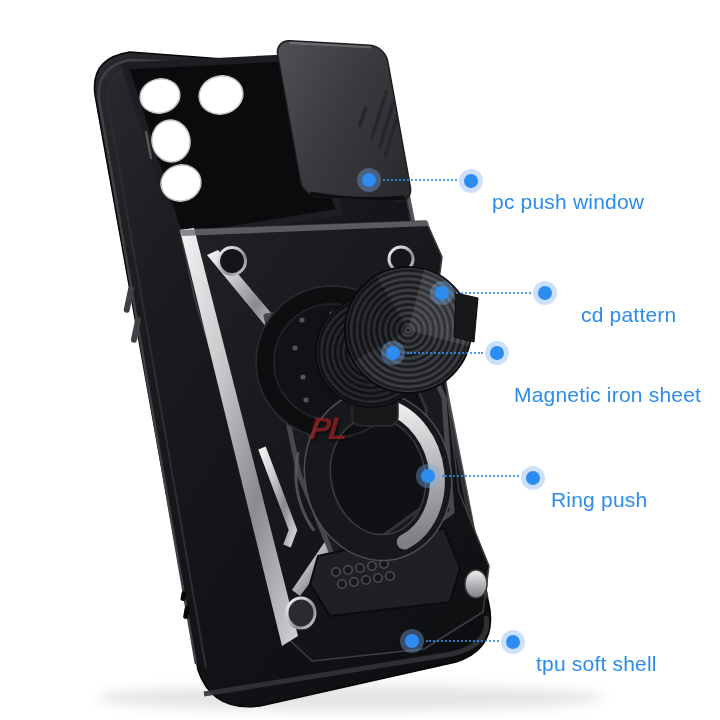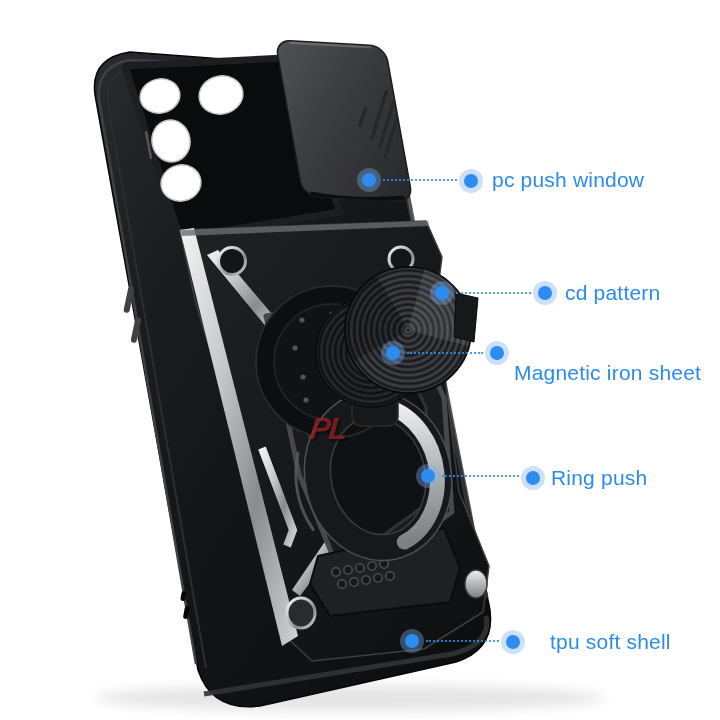--- a/index.html
+++ b/index.html
@@ -12,21 +12,21 @@
   
   .co-el{position:absolute;}
   .pdot,.ldot{
     width:14px;height:14px;border-radius:50%;
     background:var(--dot-core,#2D8CF0);
     box-shadow:0 0 0 5px var(--dot-halo,rgba(120,175,240,.38));
   }
   .cline{height:0;border-top:2px dotted var(--accent-blue,#2C8CEB);opacity:.85;}
   .ltext{
     color:var(--accent-blue,#2C8CEB);
-    font-size:21px;line-height:24px;white-space:nowrap;letter-spacing:.2px;
+    font-size:21px;line-height:24px;white-space:nowrap;letter-spacing:.2px;margin-top:22px;
   }
   
   .watermark{position:absolute;left:310px;top:411px;display:flex;align-items:baseline;pointer-events:none;}
   .wm-logo{
     font-size:31px;font-weight:900;font-style:italic;transform:skewX(-6deg);
     color:var(--watermark-red,rgba(158,30,34,.85));opacity:.85;
     text-shadow:2px 2px 2px rgba(0,0,0,.55);letter-spacing:-2px;
   }
   .wm-text{
     font-size:21px;font-weight:bold;letter-spacing:2.5px;margin-left:-4px;
@@ -205,37 +205,37 @@
     <span class="co-el pdot" style="left:362px;top:173px"></span>
     <span class="co-el cline" style="left:383px;top:179px;width:74px"></span>
     <span class="co-el ldot" style="left:464px;top:174px"></span>
     <span class="co-el ltext" style="left:492px;top:168px">pc push window</span>
   </div>
 
   <div>
     <span class="co-el pdot" style="left:435px;top:286px"></span>
     <span class="co-el cline" style="left:456px;top:292px;width:75px"></span>
     <span class="co-el ldot" style="left:538px;top:286px"></span>
-    <span class="co-el ltext" style="left:565px;top:281px">cd pattern</span>
+    <span class="co-el ltext" style="left:581px;top:281px">cd pattern</span>
   </div>
 
   <div>
     <span class="co-el pdot" style="left:386px;top:346px"></span>
     <span class="co-el cline" style="left:407px;top:352px;width:76px"></span>
     <span class="co-el ldot" style="left:490px;top:346px"></span>
     <span class="co-el ltext" style="left:514px;top:361px">Magnetic iron sheet</span>
   </div>
 
   <div>
     <span class="co-el pdot" style="left:421px;top:469px"></span>
     <span class="co-el cline" style="left:442px;top:475px;width:77px"></span>
     <span class="co-el ldot" style="left:526px;top:471px"></span>
     <span class="co-el ltext" style="left:551px;top:466px">Ring push</span>
   </div>
 
   <div>
     <span class="co-el pdot" style="left:405px;top:634px"></span>
     <span class="co-el cline" style="left:426px;top:640px;width:73px"></span>
     <span class="co-el ldot" style="left:506px;top:635px"></span>
-    <span class="co-el ltext" style="left:550px;top:630px">tpu soft shell</span>
+    <span class="co-el ltext" style="left:536px;top:630px">tpu soft shell</span>
   </div>
 
 </div>
 
 </body></html>

